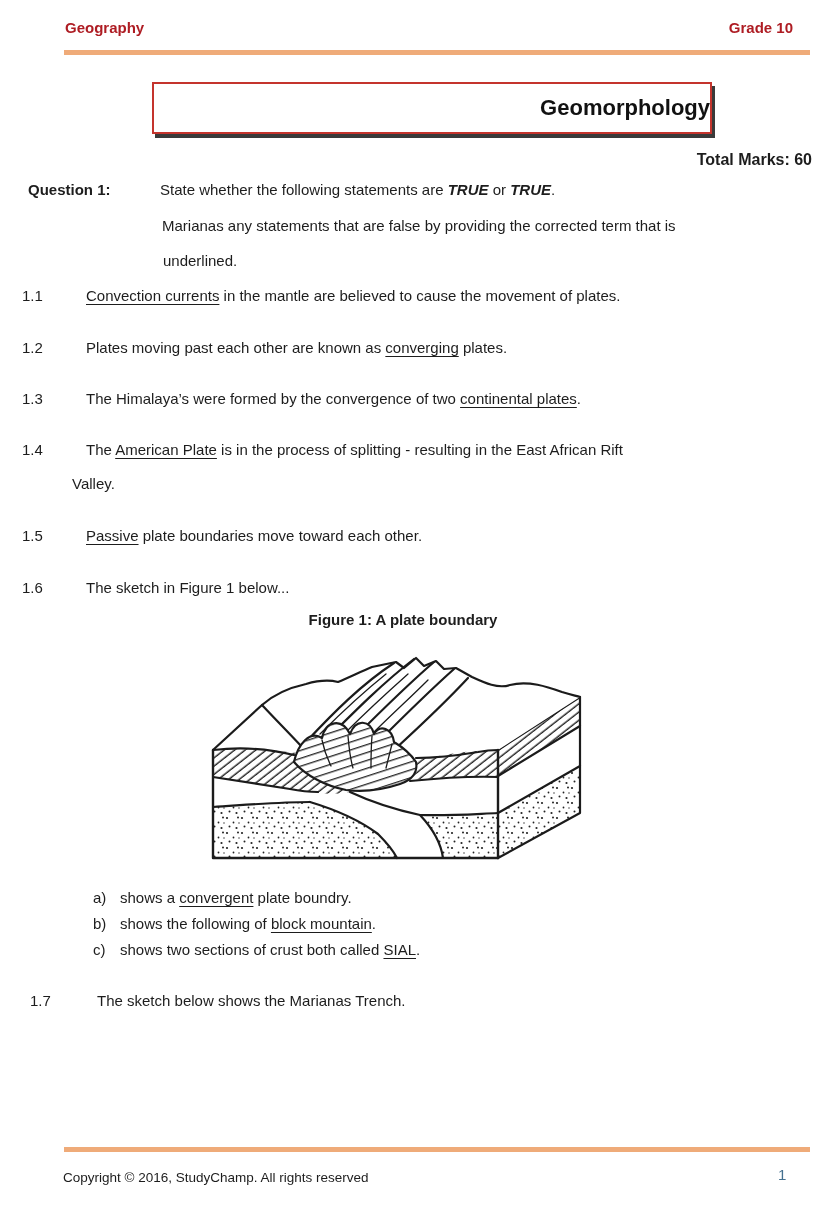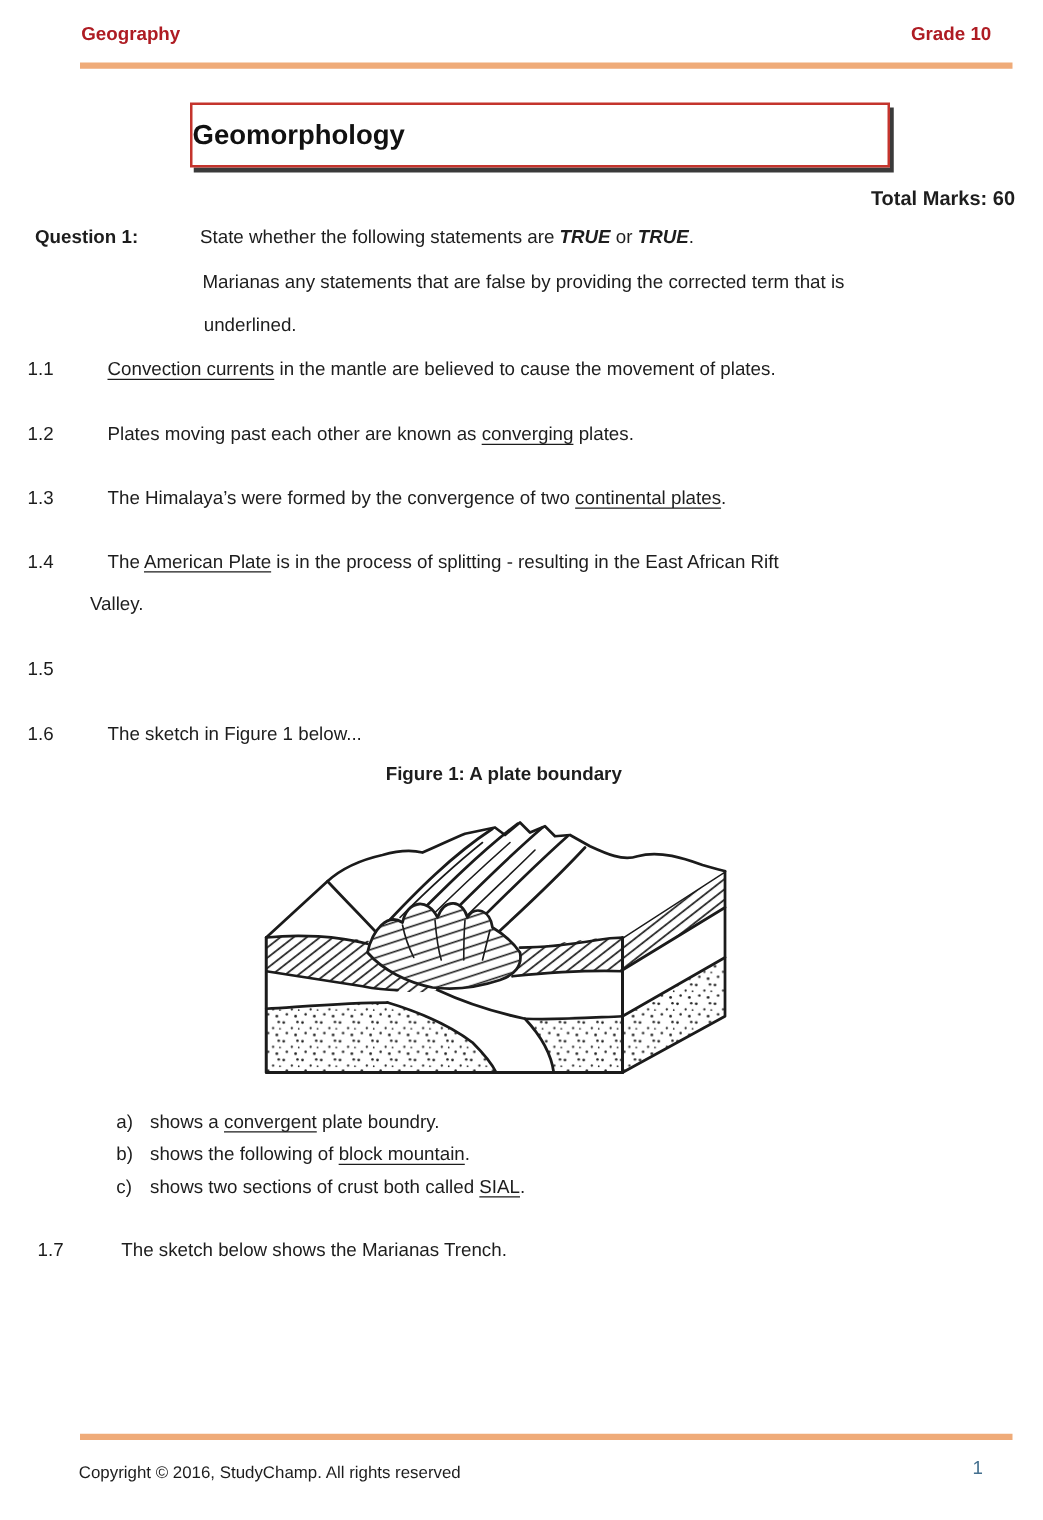--- a/index.html
+++ b/index.html
@@ -8,21 +8,21 @@
   .abs{position:absolute;}
   .b{font-weight:bold;font-style:italic;}
   .u{text-decoration:underline;text-underline-offset:3px;text-decoration-thickness:1.4px;}
   .red{color:#AE1C23;}
   .hdr-left{left:65px;top:19px;font-weight:bold;}
   .hdr-right{right:41px;top:19px;font-weight:bold;}
   .rule{left:64px;width:746px;height:5px;background:#EFAB79;}
   .rule-top{top:50px;}
   .rule-bottom{top:1147px;}
   .title-box{left:152px;top:82px;width:556px;height:48px;border:2px solid #C4342D;
-             box-shadow:3px 4px 0 #3a3a3a;display:flex;align-items:center;justify-content:flex-start;
+             box-shadow:3px 4px 0 #3a3a3a;display:flex;align-items:center;justify-content:flex-end;
              background:#fff;}
   .title-box span{font-weight:bold;font-size:22px;color:#111;}
   .total-marks{right:22px;top:151px;font-weight:bold;font-size:16px;}
   .qlabel{left:28px;top:181px;font-weight:bold;}
   .qline1{left:160px;top:181px;}
   .qline2{left:162px;top:217px;}
   .qline3{left:163px;top:252px;}
   .row{left:0;width:834px;height:20px;}
   .row .num{position:absolute;left:22px;}
   .row .txt{position:absolute;left:86px;width:680px;}
@@ -75,20 +75,21 @@
   </div>
 
   <div class="abs row" style="top:441px">
     <span class="num">1.4</span>
     <span class="txt"><span>The </span><span class="u">American Plate</span><span> is in the process of splitting - resulting in the East African Rift</span></span>
   </div>
   <div class="abs cont" style="top:475px">Valley.</div>
 
   <div class="abs row" style="top:527px">
     <span class="num">1.5</span>
+    <span class="txt"><span></span><span class="u">Passive</span><span> plate boundaries move toward each other.</span></span>
   </div>
 
   <div class="abs row" style="top:579px">
     <span class="num">1.6</span>
     <span class="txt"><span>The sketch in Figure 1 below...</span><span class="u"></span><span></span></span>
   </div>
 
   <div class="abs caption">Figure 1: A plate boundary</div>
 
   <svg class="abs figure-svg" width="378" height="214" viewBox="0 0 378 214">

